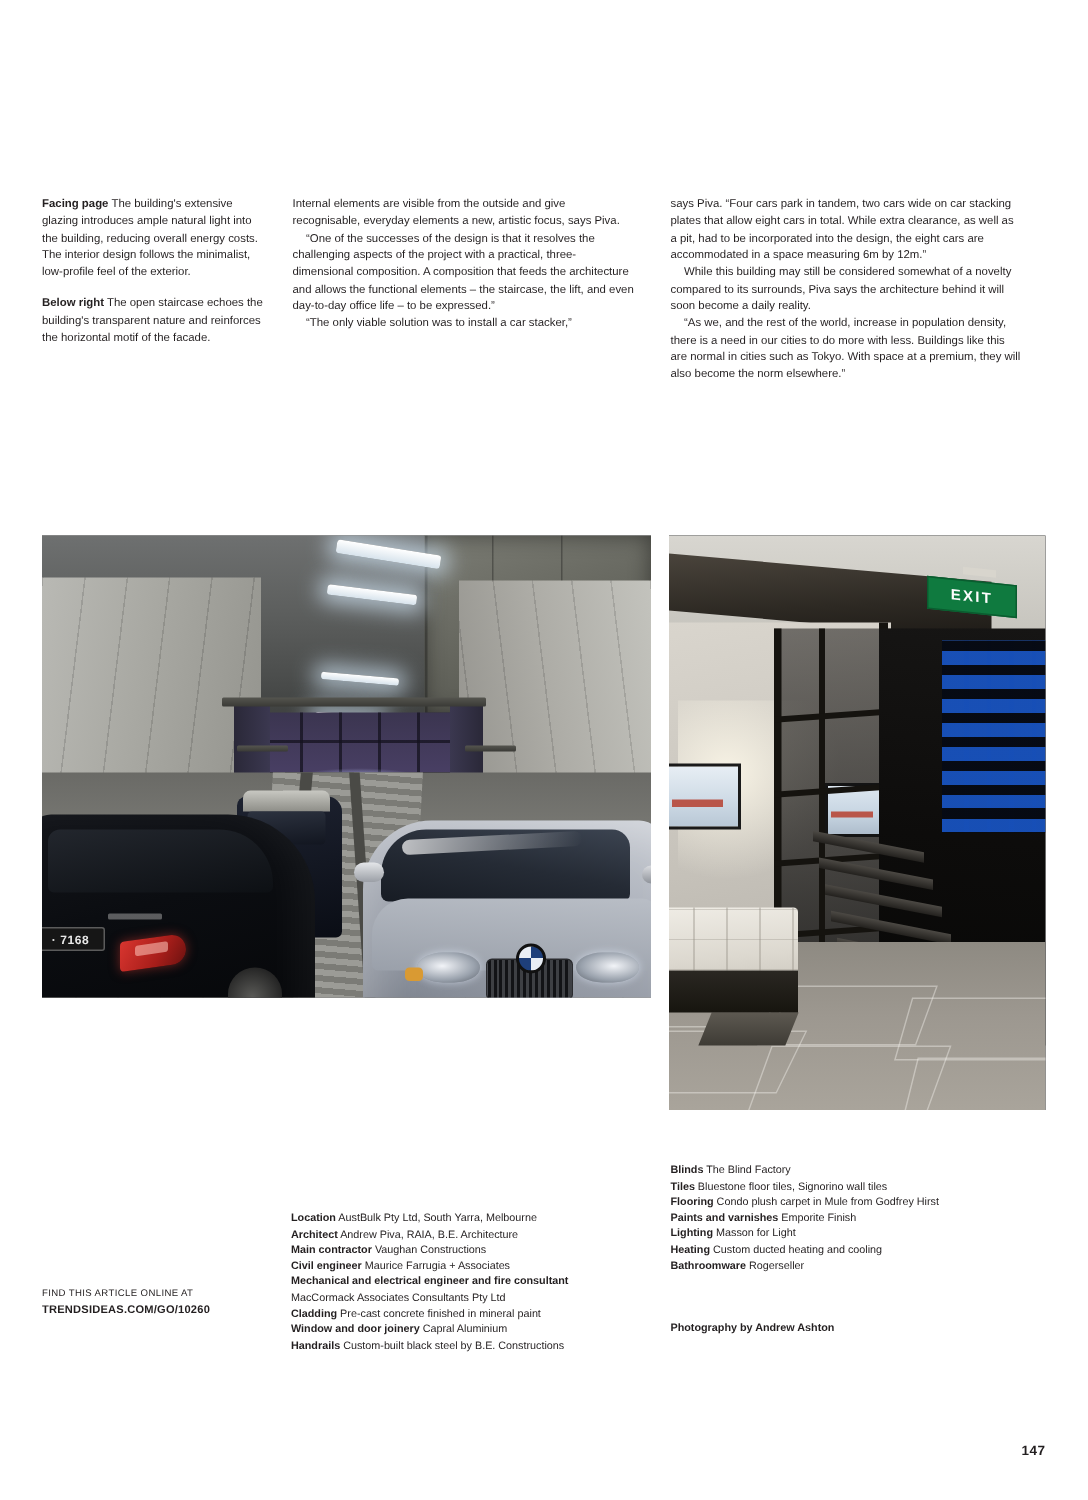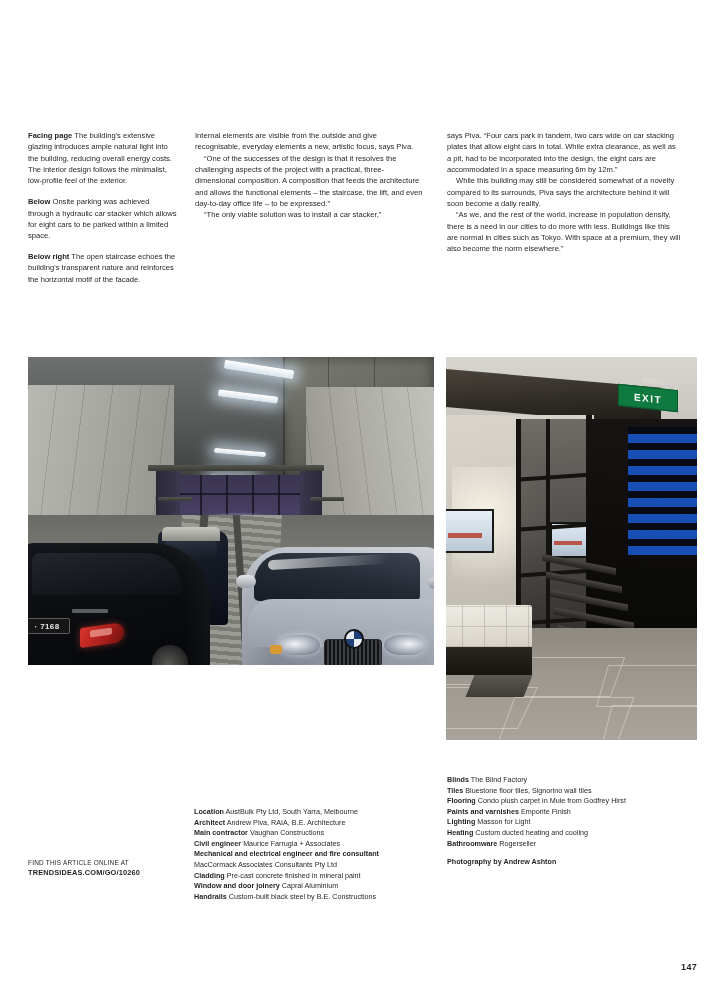--- a/index.html
+++ b/index.html
@@ -193,37 +193,36 @@
   .l-mat{position:absolute;left:24px;top:318px;width:58px;height:22px;
     background:linear-gradient(180deg,#5d5951,#3e3b35);transform:skewX(-22deg);}
 
   
   .creditcol{position:absolute;font-size:7.2px;line-height:10.6px;}
   #credits-left{left:194px;top:775px;width:232px;margin-top:32px;}
   #credits-right{left:447px;top:775px;width:235px;}
   .creditcol .row{margin:0;}
   .creditcol .k{font-weight:bold;}
   .creditcol .v{font-weight:normal;}
-  .photog{margin-top:8px;font-weight:bold;font-size:7.2px;}
+  .photog{margin-top:31px;font-weight:bold;font-size:7.2px;}
 
   #find-online{position:absolute;left:28px;top:858px;width:160px;
     font-size:6.4px;line-height:10px;letter-spacing:.25px;}
   #find-online .url{font-weight:bold;font-size:7.4px;letter-spacing:.15px;}
 
   #page-number{position:absolute;right:28px;top:962px;
     font-size:9px;font-weight:bold;letter-spacing:.3px;}
 </style>
 </head>
 <body>
 
 <div class="page">
 
   <div class="col" id="col-captions">
     <p><span class="lead">Facing page</span><span> The building's extensive glazing introduces ample natural light into the building, reducing overall energy costs. The interior design follows the minimalist, low-profile feel of the exterior.</span></p>
-    <p><span class="lead">Below</span><span> Onsite parking was achieved through a hydraulic car stacker which allows for eight cars to be parked within a limited space.</span></p>
     <p><span class="lead">Below right</span><span> The open staircase echoes the building's transparent nature and reinforces the horizontal motif of the facade.</span></p>
   </div>
 
   <div class="col" id="col-mid">
     <p class="cont">Internal elements are visible from the outside and give recognisable, everyday elements a new, artistic focus, says Piva.</p>
     <p class="indent">“One of the successes of the design is that it resolves the challenging aspects of the project with a practical, three-dimensional composition. A composition that feeds the architecture and allows the functional elements – the staircase, the lift, and even day-to-day office life – to be expressed.”</p>
     <p class="indent">“The only viable solution was to install a car stacker,”</p>
   </div>
 
   <div class="col" id="col-right">

